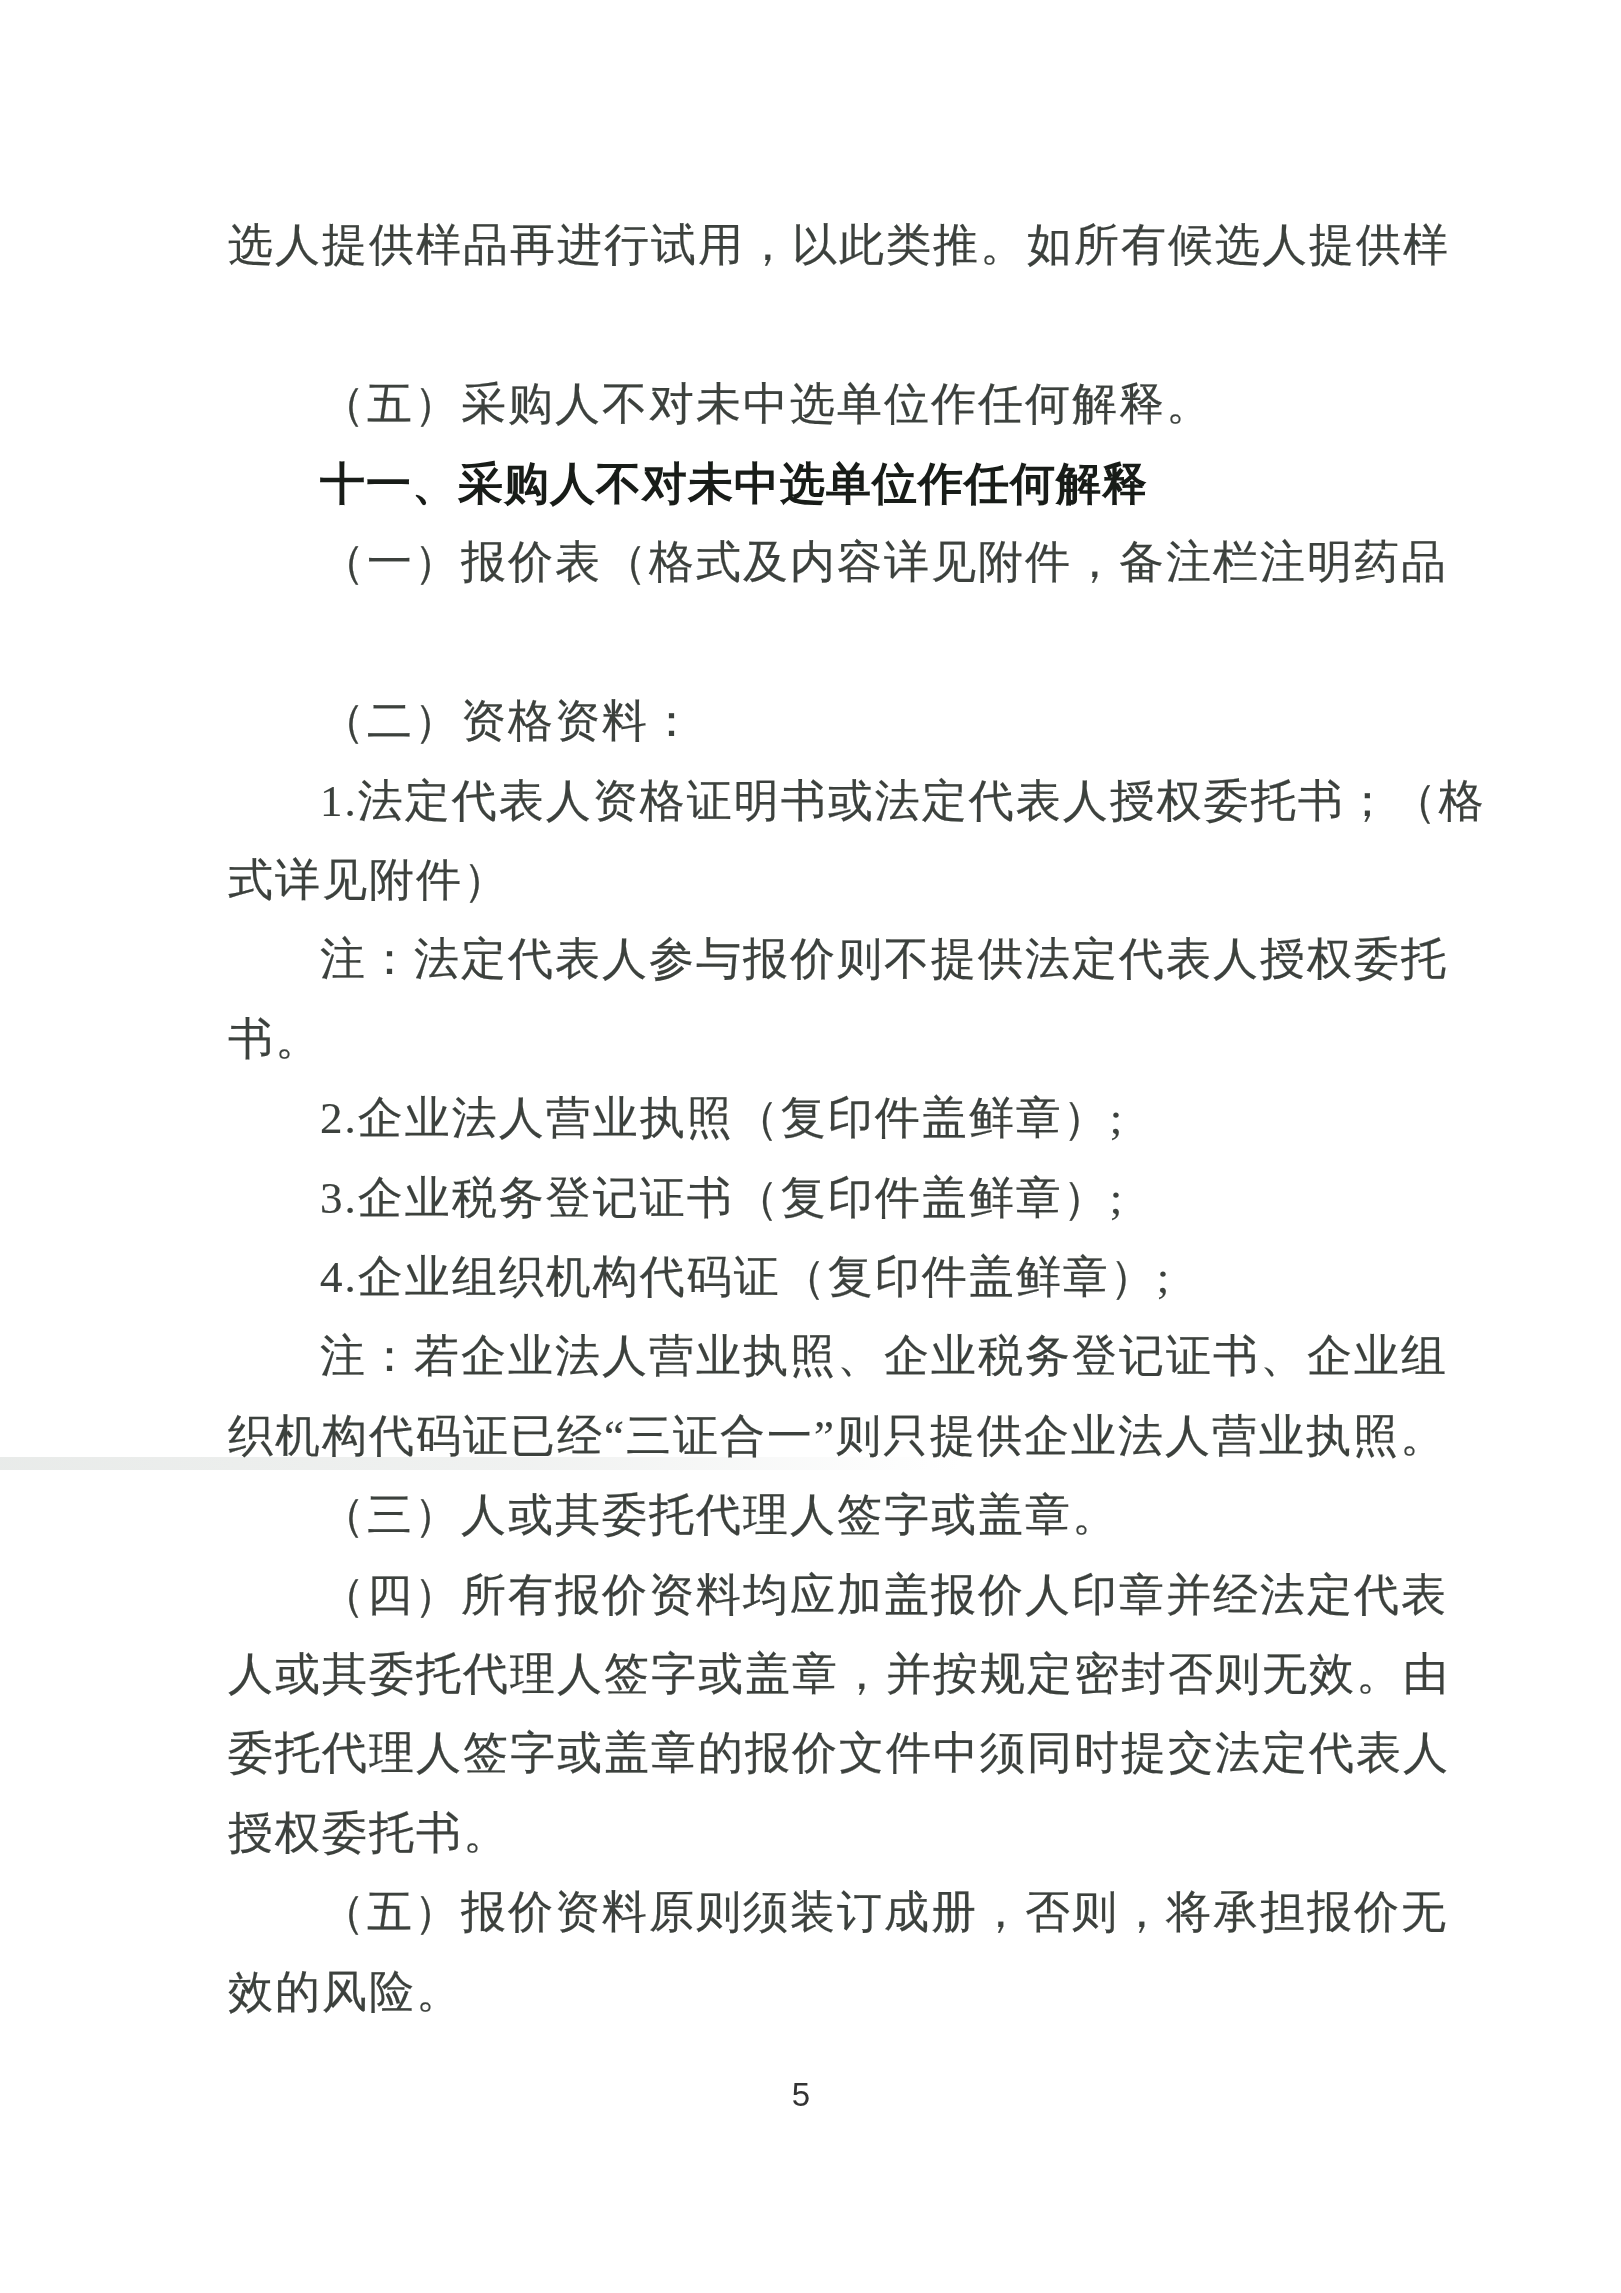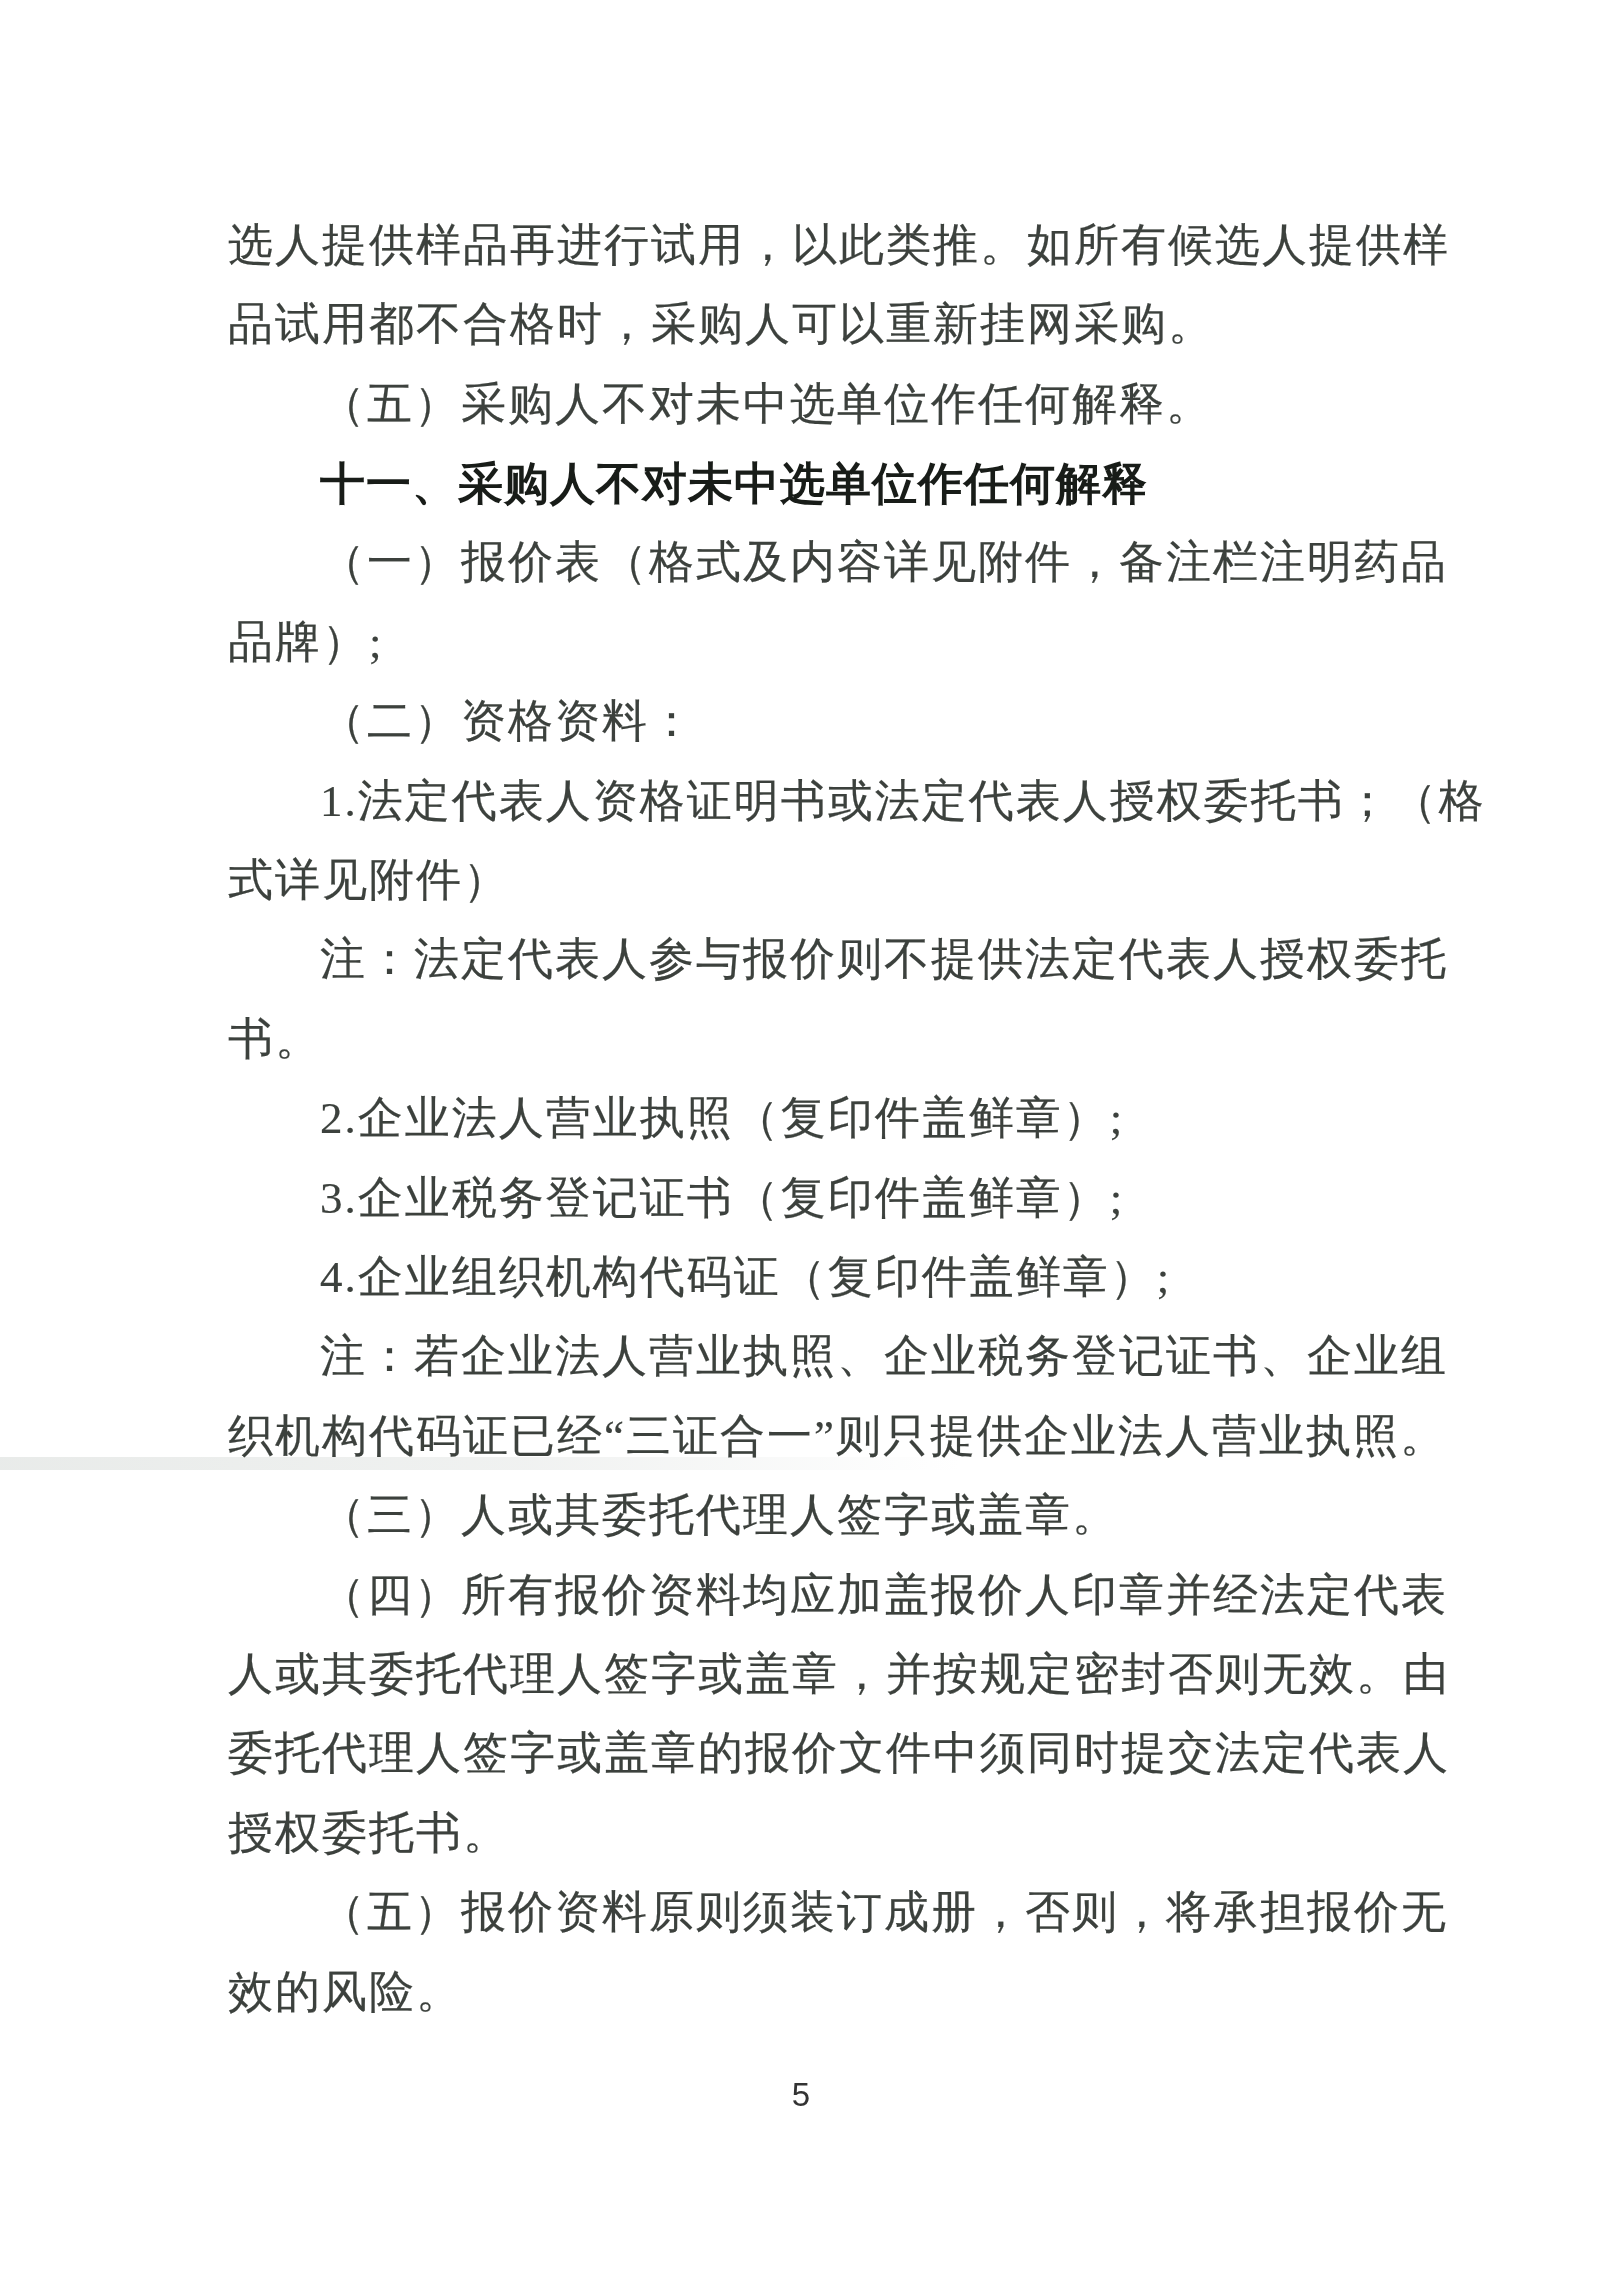--- a/index.html
+++ b/index.html
@@ -67,25 +67,23 @@
     font-size: 33px;
     color: var(--pagenum-color, #333333);
   }
 </style>
 </head>
 <body>
 
 <div class="page" style="--bg-color: #ffffff; --body-color: #3c413d; --heading-color: #181c18; --pagenum-color: #333333;">
   <div class="text-block" id="text-block">
       <div class="line" style="top: 202px;">选人提供样品再进行试用，以此类推。如所有候选人提供样</div>
-      <div class="line" style="top: 281px;">品试用都不合格时，采购人可以重新挂网采购。</div>
       <div class="line indent" style="top: 361px;">（五）采购人不对未中选单位作任何解释。</div>
       <div class="line indent bold" style="top: 440px;">十一、采购人不对未中选单位作任何解释</div>
       <div class="line indent" style="top: 519px;">（一）报价表（格式及内容详见附件，备注栏注明药品</div>
-      <div class="line" style="top: 599px;">品牌）;</div>
       <div class="line indent" style="top: 678px;">（二）资格资料：</div>
       <div class="line indent" style="top: 758px;">1.法定代表人资格证明书或法定代表人授权委托书；（格</div>
       <div class="line" style="top: 837px; font-family: Liberation Serif, serif;">式详见附件）</div>
       <div class="line indent" style="top: 916px;">注：法定代表人参与报价则不提供法定代表人授权委托</div>
       <div class="line" style="top: 996px;">书。</div>
       <div class="line indent" style="top: 1075px;">2.企业法人营业执照（复印件盖鲜章）;</div>
       <div class="line indent" style="top: 1155px;">3.企业税务登记证书（复印件盖鲜章）;</div>
       <div class="line indent" style="top: 1234px;">4.企业组织机构代码证（复印件盖鲜章）;</div>
       <div class="line indent" style="top: 1313px;">注：若企业法人营业执照、企业税务登记证书、企业组</div>
       <div class="line" style="top: 1393px;">织机构代码证已经“三证合一”则只提供企业法人营业执照。</div>

